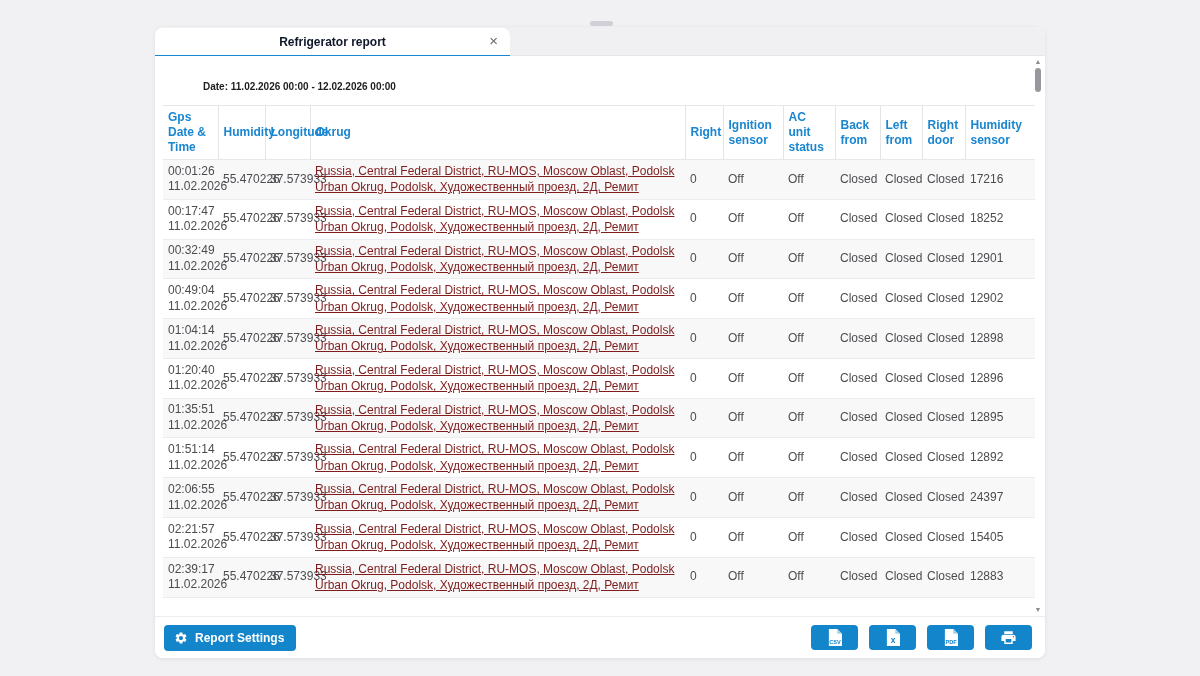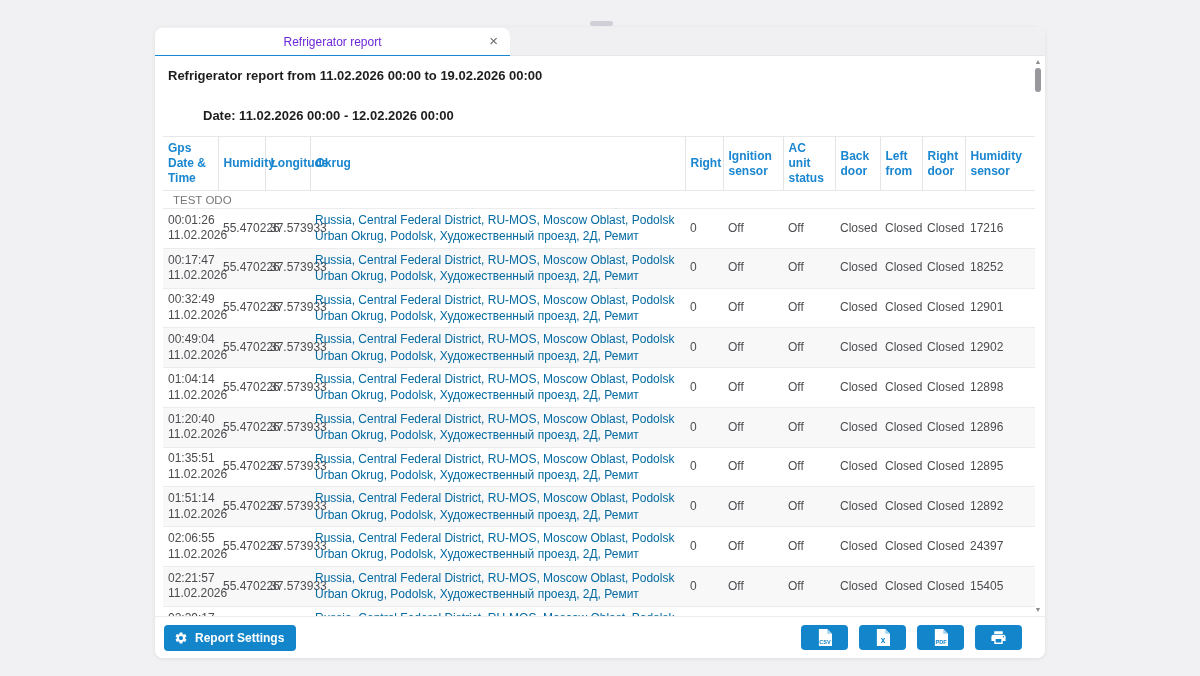--- a/index.html
+++ b/index.html
@@ -34,38 +34,38 @@
     width:355px; height:28px;
     background:#ffffff;
     border-radius:8px 8px 0 0;
     display:flex; align-items:center; justify-content:center;
     cursor:pointer;
   }
   .tab-underline {
     position:absolute; left:0; bottom:-1px;
     width:100%; height:2px; background:#1887d2;
   }
-  .tab-label { font-size:12px; font-weight:normal; color:#6d28d9; }
+  .tab-label { font-size:12px; font-weight:bold; color:#0f172a; }
   .tab-close {
     position:absolute; right:12px; top:5px;
     font-size:15px; color:#6b6b70; line-height:16px;
     cursor:pointer;
   }
   
   .content {
     position:relative; height:560px; overflow:hidden;
     background:#fff;
   }
   .report-title {
     margin:12px 0 0 13px;
     font-size:13px; font-weight:bold; color:#1d1d1f;
   }
   .report-date {
     margin:25px 0 13px 16px;
-    font-size:13px; font-weight:bold; color:#1d1d1f;padding-left:32px;
+    font-size:10px; font-weight:bold; color:#1d1d1f;padding-left:32px;
   }
   table.report {
     margin-left:8px;
     border-collapse:collapse;
     table-layout:fixed;
     width:872px;
     font-size:12px;
   }
   table.report thead th {
     color:#1a86d0; font-weight:bold; text-align:left;
@@ -83,21 +83,21 @@
     border-bottom:1px solid #ececee;
   }
   tr.data-row td {
     height:32px; padding:3px 4px 3px 5px;
     color:#4c4c50; vertical-align:middle;
     border-bottom:1px solid #ececee;
     line-height:1.3;
   }
   tr.data-row:nth-child(odd) { background:#f8f8f9; }
   td.place a {
-    color:#0369a1; cursor:pointer;
+    color:#7f1d1d; text-decoration:underline; cursor:pointer;
     display:inline-block; line-height:1.35;
   }
   
   .vscroll {
     position:absolute; right:2px; top:31px;
     width:10px; height:556px; z-index:4;
   }
   .vscroll .arrow {
     position:absolute; left:1px; width:8px; height:8px;
     color:#8a8a90; font-size:7px; line-height:8px; text-align:center;
@@ -109,21 +109,21 @@
     position:absolute; left:2px; top:10px;
     width:6px; height:24px; border-radius:3px;
     background:#97979c; cursor:grab;
   }
   
   .footer {
     position:absolute; left:0; bottom:0;
     width:100%; height:42px;
     background:#fff; border-top:1px solid #ededf0;
     display:flex; align-items:center;
-    padding:0 23px 0 9px;
+    padding:0 13px 0 9px;
   }
   .btn {
     background:#1385cb; color:#fff; border:none;
     border-radius:4px; cursor:pointer;
     display:inline-flex; align-items:center; justify-content:center;
     font-family:inherit;
   }
   .btn.settings {
     height:26px; padding:0 12px 0 10px;
     font-size:12px; font-weight:bold; gap:7px;
@@ -144,21 +144,20 @@
 
   <div class="tabbar">
     <div class="tab">
       <span class="tab-label">Refrigerator report</span>
       <span class="tab-close">×</span>
       <div class="tab-underline"></div>
     </div>
   </div>
 
   <div class="content">
-    <div class="report-title">Refrigerator report from 11.02.2026 00:00 to 19.02.2026 00:00</div>
     <div class="report-date">Date: 11.02.2026 00:00 - 12.02.2026 00:00</div>
 
     <table class="report">
       <colgroup>
         <col style="width:55px">
           <col style="width:47px">
           <col style="width:45px">
         <col style="width:375px">
           <col style="width:38px">
           <col style="width:60px">
@@ -170,30 +169,27 @@
       </colgroup>
       <thead>
           <tr id="header-row">
             <th>Gps Date &amp; Time</th>
             <th>Humidity</th>
             <th>Longitude</th>
             <th>Okrug</th>
             <th>Right</th>
             <th>Ignition sensor</th>
             <th>AC unit status</th>
-            <th>Back door</th>
+            <th>Back from</th>
             <th>Left from</th>
             <th>Right door</th>
             <th>Humidity sensor</th>
           </tr>
         </thead>
       <tbody id="body-rows">
-          <tr class="section-row">
-            <td colspan="11">TEST ODO</td>
-          </tr>
           <tr class="data-row">
             <td>00:01:26<br>11.02.2026</td>
             <td>55.470226</td>
             <td>37.573933</td>
             <td class="place"><a>Russia, Central Federal District, RU-MOS, Moscow Oblast, Podolsk Urban Okrug, Podolsk, Художественный проезд, 2Д, Ремит</a></td>
             <td>0</td>
             <td>Off</td>
             <td>Off</td>
             <td>Closed</td>
             <td>Closed</td>

